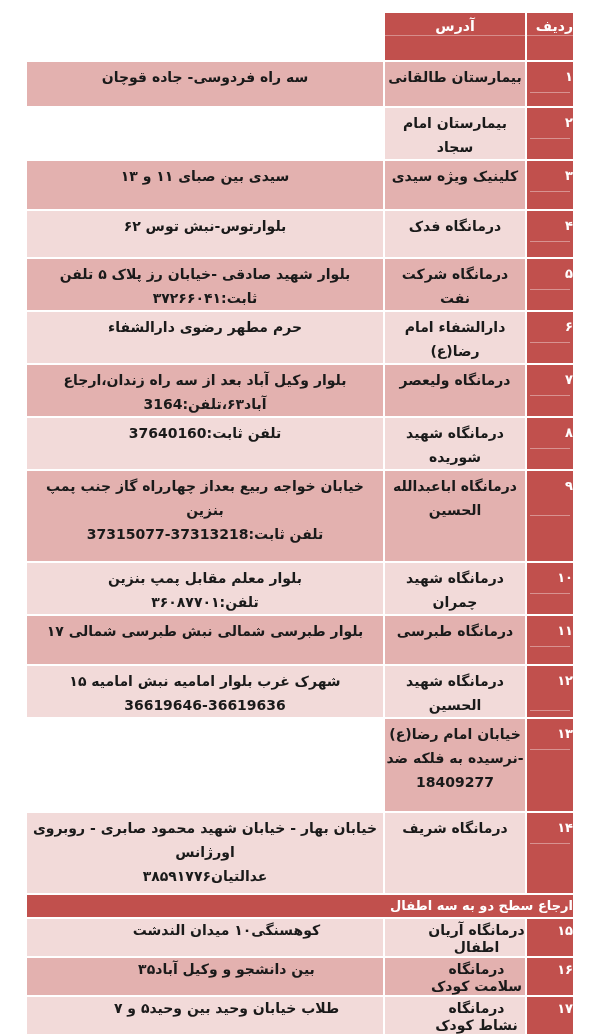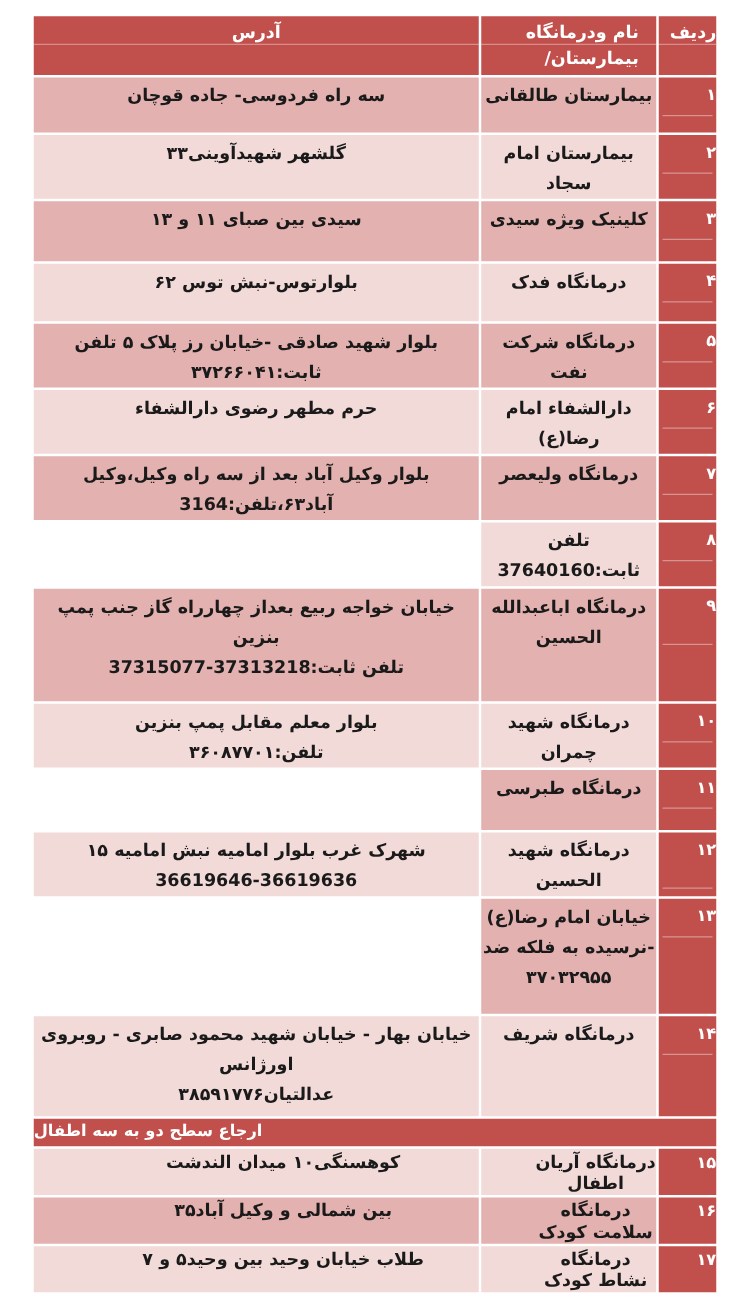--- a/index.html
+++ b/index.html
@@ -60,21 +60,21 @@
   .thead .cell.name { text-align: right; padding-right: 14px; }
   .thead::after {
     content: ""; position: absolute; left: 0; right: 0; top: 22px; height: 1px;
     background: rgba(255,255,255,.35);
   }
   
   .banner {
     min-height: 22px;
     background: var(--red, #c1504d);
     color: var(--text-white, #ffffff);
-    text-align: left;
+    text-align: right;
     font-size: 13px;
     line-height: 22px;
   }
   
   .row-1  { min-height: 44px; } .row-2  { min-height: 44px; }
   .row-3  { min-height: 48px; } .row-4  { min-height: 46px; }
   .row-5  { min-height: 48px; } .row-6  { min-height: 49px; }
   .row-7  { min-height: 48px; } .row-8  { min-height: 47px; }
   .row-9  { min-height: 90px; } .row-10 { min-height: 46px; }
   .row-11 { min-height: 48px; } .row-12 { min-height: 47px; }
@@ -85,24 +85,20 @@
 </style>
 </head>
 <body>
 
 <div class="table">
 
   <div class="row thead">
     <div class="cell num">
       <div>ردیف</div>
     </div>
-    <div class="cell name">
-      <div>نام ودرمانگاه</div>
-      <div>بیمارستان/</div>
-    </div>
     <div class="cell addr">
       <div>آدرس</div>
     </div>
   </div>
 
   <div class="rows" id="rows-main">
       <div class="row row-1 shade-dark">
         <div class="cell num">
           <div>۱</div>
           <div class="subline" style="top: 30px;"></div>
@@ -115,23 +111,20 @@
         </div>
       </div>
       <div class="row row-2 shade-light">
         <div class="cell num">
           <div>۲</div>
           <div class="subline" style="top: 30px;"></div>
         </div>
         <div class="cell name">
           <div>بیمارستان امام سجاد</div>
         </div>
-        <div class="cell addr">
-          <div>گلشهر شهیدآوینی۳۳</div>
-        </div>
       </div>
       <div class="row row-3 shade-dark">
         <div class="cell num">
           <div>۳</div>
           <div class="subline" style="top: 30px;"></div>
         </div>
         <div class="cell name">
           <div>کلینیک ویژه سیدی</div>
         </div>
         <div class="cell addr">
@@ -176,27 +169,30 @@
       </div>
       <div class="row row-7 shade-dark">
         <div class="cell num">
           <div>۷</div>
           <div class="subline" style="top: 30px;"></div>
         </div>
         <div class="cell name">
           <div>درمانگاه ولیعصر</div>
         </div>
         <div class="cell addr">
-          <div>بلوار وکیل آباد بعد از سه راه وکیل،وکیل آباد۶۳،تلفن:3164</div>
+          <div>بلوار وکیل آباد بعد از سه راه زندان،ارجاع آباد۶۳،تلفن:3164</div>
         </div>
       </div>
       <div class="row row-8 shade-light">
         <div class="cell num">
           <div>۸</div>
           <div class="subline" style="top: 30px;"></div>
+        </div>
+        <div class="cell name">
+          <div>درمانگاه شهید شوریده</div>
         </div>
         <div class="cell addr">
           <div>تلفن ثابت:37640160</div>
         </div>
       </div>
       <div class="row row-9 shade-dark">
         <div class="cell num">
           <div>۹</div>
           <div class="subline" style="top: 44px;"></div>
         </div>
@@ -223,20 +219,23 @@
         </div>
       </div>
       <div class="row row-11 shade-dark">
         <div class="cell num">
           <div>۱۱</div>
           <div class="subline" style="top: 30px;"></div>
         </div>
         <div class="cell name">
           <div>درمانگاه طبرسی</div>
         </div>
+        <div class="cell addr">
+          <div>بلوار طبرسی شمالی نبش طبرسی شمالی ۱۷</div>
+        </div>
       </div>
       <div class="row row-12 shade-light">
         <div class="cell num">
           <div>۱۲</div>
           <div class="subline" style="top: 44px;"></div>
         </div>
         <div class="cell name">
           <div>درمانگاه شهید</div>
           <div>الحسین</div>
         </div>
@@ -245,21 +244,21 @@
           <div>36619646-36619636</div>
         </div>
       </div>
       <div class="row row-13 shade-dark">
         <div class="cell num">
           <div>۱۳</div>
           <div class="subline" style="top: 30px;"></div>
         </div>
         <div class="cell addr">
           <div>خیابان امام رضا(ع) -نرسیده به فلکه ضد</div>
-          <div>۳۷۰۳۲۹۵۵</div>
+          <div>18409277</div>
         </div>
       </div>
       <div class="row row-14 shade-light">
         <div class="cell num">
           <div>۱۴</div>
           <div class="subline" style="top: 30px;"></div>
         </div>
         <div class="cell name">
           <div>درمانگاه شریف</div>
         </div>
@@ -285,21 +284,21 @@
         </div>
       </div>
       <div class="row row-16 shade-dark">
         <div class="cell num">
           <div>۱۶</div>
         </div>
         <div class="cell name">
           <div>درمانگاه سلامت کودک</div>
         </div>
         <div class="cell addr">
-          <div>بین شمالی و وکیل آباد۳۵</div>
+          <div>بین دانشجو و وکیل آباد۳۵</div>
         </div>
       </div>
       <div class="row row-17 shade-light">
         <div class="cell num">
           <div>۱۷</div>
         </div>
         <div class="cell name">
           <div>درمانگاه نشاط کودک</div>
         </div>
         <div class="cell addr">

